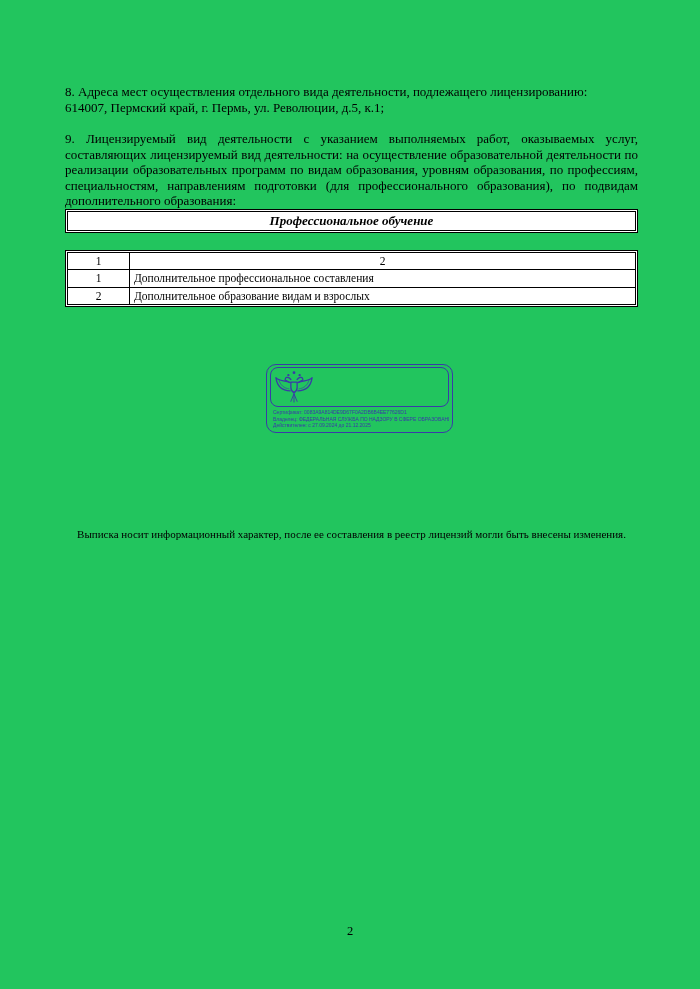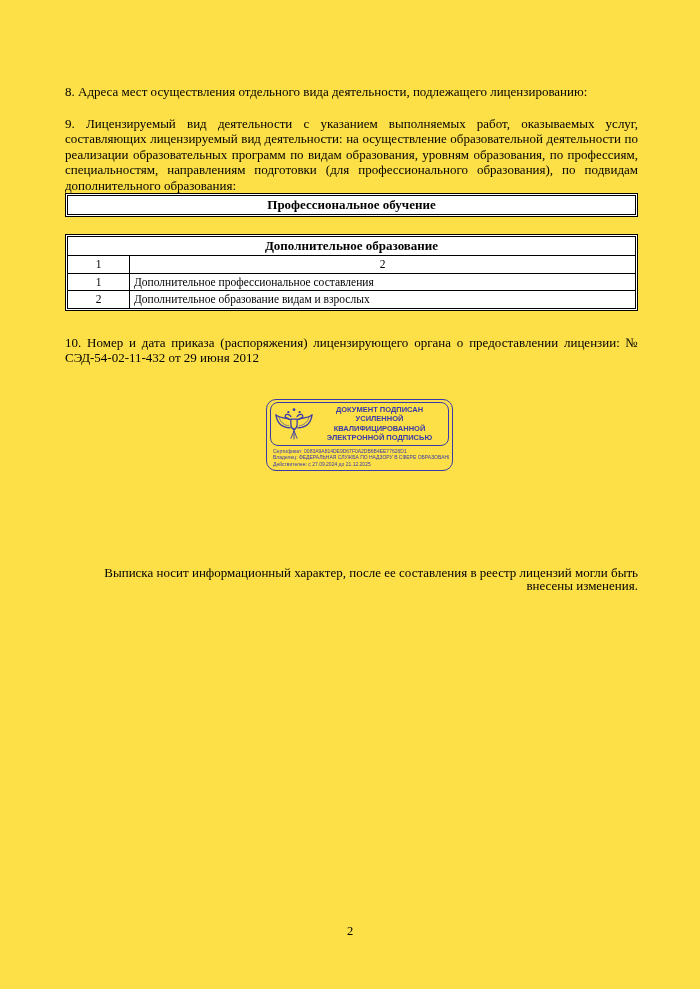--- a/index.html
+++ b/index.html
@@ -1,62 +1,63 @@
 <!DOCTYPE html>
 <html><head>
 <meta charset="utf-8">
 <style>
   html, body { margin:0; padding:0; background:#ffffff; }
   .page {
-    position:relative; width:700px; height:989px; background:#fde047;
+    position:relative; width:700px; height:989px; background:#22c55e;
     font-family:"Liberation Serif", serif; color:#000; overflow:hidden;
   }
   .content { position:absolute; left:65px; top:84px; width:573px; }
   .para { font-size:13px; line-height:15.5px; text-align:justify; margin:0; }
   .line { display:block; }
   .gap16 { height:16px; }
   .gap17 { height:17px; }
   .gap24 { height:24px; }
 
   .tbl-wrap { border:1px solid #000; padding:1px; background:#fff; }
   .tbl-wrap table { width:100%; border-collapse:collapse; table-layout:fixed; }
   .tbl-wrap td {
     border:1px solid #000; padding:1px 4px; font-size:11.5px; line-height:14.5px;
     font-family:"Liberation Serif", serif; overflow:hidden; white-space:nowrap;
   }
-  td.title-cell { text-align:center; font-weight:bold; font-size:13px; line-height:16px; }
+  td.title-cell { text-align:center; font-weight:bold; font-size:13px; line-height:16px;font-style:italic; }
   td.center { text-align:center; }
   col.num-col { width:62px; }
 
   .stamp {
     width:187px; margin-left:201px; margin-top:33px;
     border:1.5px solid currentColor; border-radius:10px;
     padding:2px 3px 3px 3px; box-sizing:border-box;
     font-family:"Liberation Sans", sans-serif;
   }
   .stamp-inner {
     border:1.5px solid currentColor; border-radius:8px;
     display:flex; align-items:center; padding:2px 3px; min-height:34px;
   }
   .eagle { flex:0 0 40px; display:flex; align-items:center; justify-content:center; }
   .stamp-title { flex:1; text-align:center; font-weight:bold; font-size:7.5px; line-height:9.5px; }
   .stamp-meta { margin-top:2px; padding-left:3px; font-size:5px; line-height:6.5px; }
   .stamp-meta div { white-space:nowrap; overflow:hidden; }
 
-  .footer-note { margin-top:95px; text-align:right; font-size:13px; line-height:13px; }
+  .footer-note { margin-top:95px; text-align:center; font-size:11px; line-height:13px; }
   .page-number { position:absolute; top:924px; left:0; right:0; text-align:center; font-size:12.5px; }
 </style>
 </head>
 <body>
 
 <div class="page">
   <div class="content">
 
     <p class="para">
       <span class="line">8. Адреса мест осуществления отдельного вида деятельности, подлежащего лицензированию:</span>
+      <span class="line">614007, Пермский край, г. Пермь, ул. Революции, д.5, к.1;</span>
     </p>
 
     <div class="gap16"></div>
 
     <p class="para">9. Лицензируемый вид деятельности с указанием выполняемых работ, оказываемых услуг, составляющих лицензируемый вид деятельности: на осуществление образовательной деятельности по реализации образовательных программ по видам образования, уровням образования, по профессиям, специальностям, направлениям подготовки (для профессионального образования), по подвидам дополнительного образования:</p>
 
     <div class="tbl-wrap">
       <table>
         <tbody>
             <tr>
@@ -68,65 +69,56 @@
 
     <div class="gap17"></div>
 
     <div class="tbl-wrap">
       <table>
         <colgroup>
             <col class="num-col">
             <col>
           </colgroup>
         <tbody>
-            <tr>
-          <td colspan="2" class="title-cell">Дополнительное образование</td>
-        </tr>
         <tr>
           <td class="center">1</td>
           <td class="center">2</td>
         </tr>
         <tr>
           <td class="center">1</td>
           <td>Дополнительное профессиональное составления</td>
         </tr>
         <tr>
           <td class="center">2</td>
           <td>Дополнительное образование видам и взрослых</td>
         </tr>
       </tbody>
         </table>
     </div>
 
     <div class="gap24"></div>
 
-    <p class="para">10. Номер и дата приказа (распоряжения) лицензирующего органа о предоставлении лицензии: № СЭД-54-02-11-432 от 29 июня 2012</p>
 
     <div class="stamp" style="color: rgb(58, 58, 168);">
       <div class="stamp-inner">
         <span class="eagle">
           <svg viewBox="0 0 64 54" width="40" height="34" fill="none" stroke="currentColor" stroke-width="2" stroke-linecap="round" stroke-linejoin="round" aria-hidden="true">
             <circle cx="32" cy="4" r="2.2" fill="currentColor" stroke="none"></circle>
             <circle cx="23" cy="8" r="1.8" fill="currentColor" stroke="none"></circle>
             <circle cx="41" cy="8" r="1.8" fill="currentColor" stroke="none"></circle>
             <path d="M27 15 C23 10 17 11 18 16 L24 19"></path>
             <path d="M37 15 C41 10 47 11 46 16 L40 19"></path>
             <path d="M26 20 C16 16 8 18 3 12 C5 26 13 33 26 33"></path>
             <path d="M38 20 C48 16 56 18 61 12 C59 26 51 33 38 33"></path>
             <path d="M8 16 C10 24 16 29 24 30" stroke-width="1"></path>
             <path d="M56 16 C54 24 48 29 40 30" stroke-width="1"></path>
             <path d="M27 19 h10 v9 c0 5 -5 8 -5 8 c0 0 -5 -3 -5 -8 Z"></path>
             <path d="M32 38 L27 50 M32 38 L32 51 M32 38 L37 50" stroke-width="1.5"></path>
           </svg>
         </span>
-        <span class="stamp-title">
-          <span class="line">ДОКУМЕНТ ПОДПИСАН</span>
-          <span class="line">УСИЛЕННОЙ КВАЛИФИЦИРОВАННОЙ</span>
-          <span class="line">ЭЛЕКТРОННОЙ ПОДПИСЬЮ</span>
-        </span>
       </div>
       <div class="stamp-meta">
         <div>Сертификат: 0083A9A814DE9D67F0A2DB6B4EE77626D1</div>
         <div>Владелец: ФЕДЕРАЛЬНАЯ СЛУЖБА ПО НАДЗОРУ В СФЕРЕ ОБРАЗОВАНИЯ И НАУКИ</div>
         <div>Действителен: с 27.09.2024 до 21.12.2025</div>
       </div>
     </div>
 
     <p class="footer-note">Выписка носит информационный характер, после ее составления в реестр лицензий могли быть внесены изменения.</p>
 

